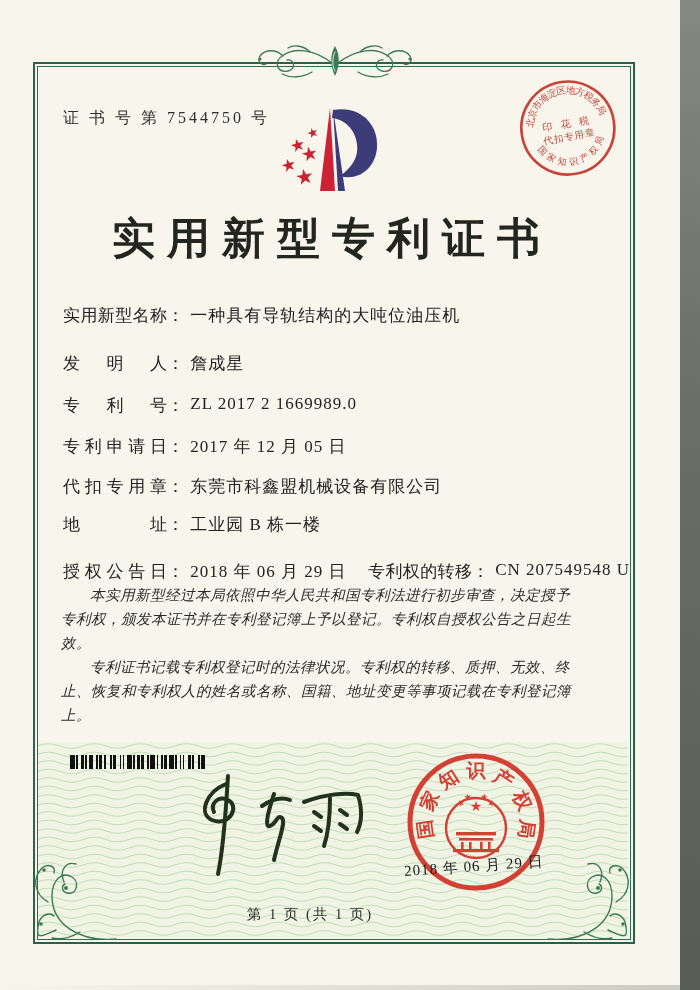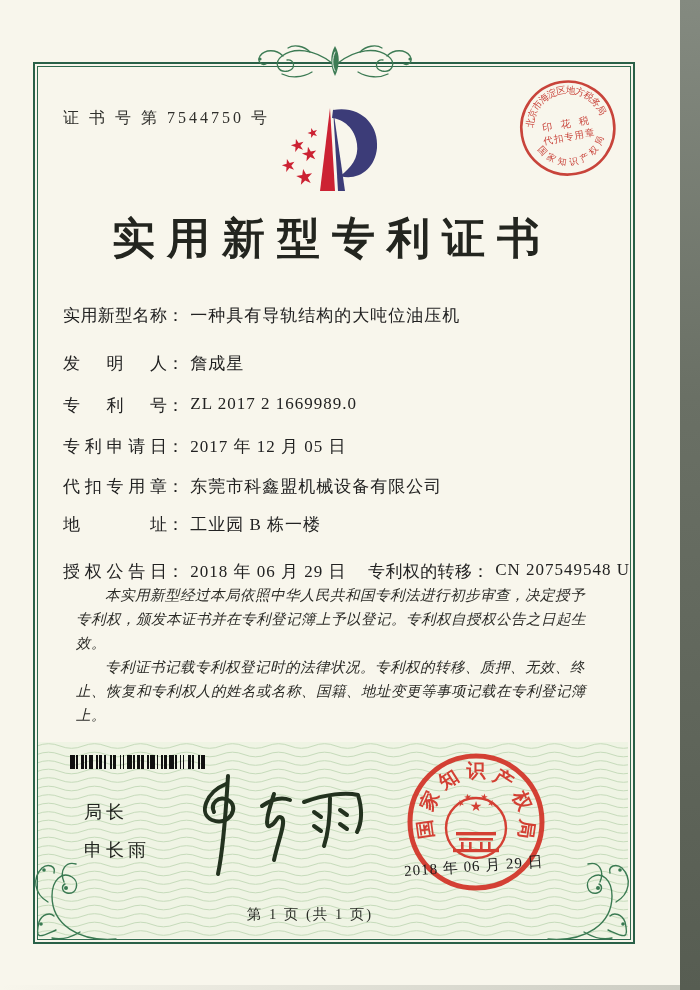--- a/index.html
+++ b/index.html
@@ -14,21 +14,21 @@
   .cert-no{position:absolute;left:63px;top:108px;font-size:16px;letter-spacing:3px;color:#2f2f2b;}
   .logo{position:absolute;left:278px;top:100px;width:120px;height:98px;}
   .title{position:absolute;left:33px;top:210px;width:598px;text-align:center;
     font-size:43px;font-weight:600;color:#23251f;letter-spacing:12px;}
   .fields{position:absolute;left:63px;top:298px;width:530px;font-size:17px;color:#222;}
   .frow{position:absolute;left:0;white-space:nowrap;}
   .flabel{display:inline-block;width:104px;text-align:justify;text-align-last:justify;vertical-align:top;}
   .colon{display:inline-block;vertical-align:top;}
   .fvalue{display:inline-block;vertical-align:top;margin-left:2px;letter-spacing:1px;}
   .fvalue .l2{letter-spacing:1px;}
-  .body-text{position:absolute;left:76px;top:583px;width:518px;font-size:14.5px;line-height:24px;
+  .body-text{position:absolute;left:61px;top:583px;width:518px;font-size:14.5px;line-height:24px;
     color:#2a2a26;font-style:italic;}
   .body-text p{margin:0;text-indent:2em;letter-spacing:.5px;}
   .barcode{position:absolute;left:70px;top:755px;height:14px;display:flex;align-items:stretch;}
   .barcode div{background:#111;}
   .sig-labels{position:absolute;left:84px;top:800px;font-size:18px;color:#20231e;letter-spacing:4px;}
   .sig-labels div{margin-bottom:14px;}
   .signature{position:absolute;left:182px;top:770px;width:190px;height:112px;}
   .seal{position:absolute;left:398px;top:744px;width:156px;height:156px;opacity:.93;}
   .seal-date{position:absolute;left:404px;top:856px;width:170px;font-size:15px;color:#1b1b1b;
     letter-spacing:1px;transform:rotate(-4deg);}
@@ -249,24 +249,20 @@
       <div style="width: 3.1px;"></div>
       <div style="width: 1.55px; background: transparent;"></div>
       <div style="width: 1.55px;"></div>
       <div style="width: 4.65px; background: transparent;"></div>
       <div style="width: 1.55px;"></div>
       <div style="width: 1.55px; background: transparent;"></div>
       <div style="width: 3.1px;"></div>
       <div style="width: 1.55px; background: transparent;"></div>
     </div>
 
-  <div class="sig-labels">
-    <div>局长</div>
-    <div>申长雨</div>
-  </div>
 
   <svg class="signature" viewBox="0 0 190 112">
     <g stroke="#23321f" fill="none" stroke-width="4" stroke-linecap="round" stroke-linejoin="round">
       <path d="M44,14 C24,22 16,44 30,50 C48,57 58,36 46,30 C36,25 28,34 32,42"></path>
       <path d="M46,6 C44,38 42,76 36,104"></path>
       <path d="M92,24 C86,42 82,58 88,56 C96,53 94,44 100,48 C104,52 97,68 92,90"></path>
       <path d="M80,36 C90,29 100,27 108,30"></path>
       <path d="M122,32 C144,24 164,22 176,25 C180,38 180,52 175,62"></path>
       <path d="M148,28 C148,48 146,64 142,76"></path>
       <path d="M132,42 l7,5 M158,40 l7,5 M132,56 l7,5 M158,54 l7,5"></path>

